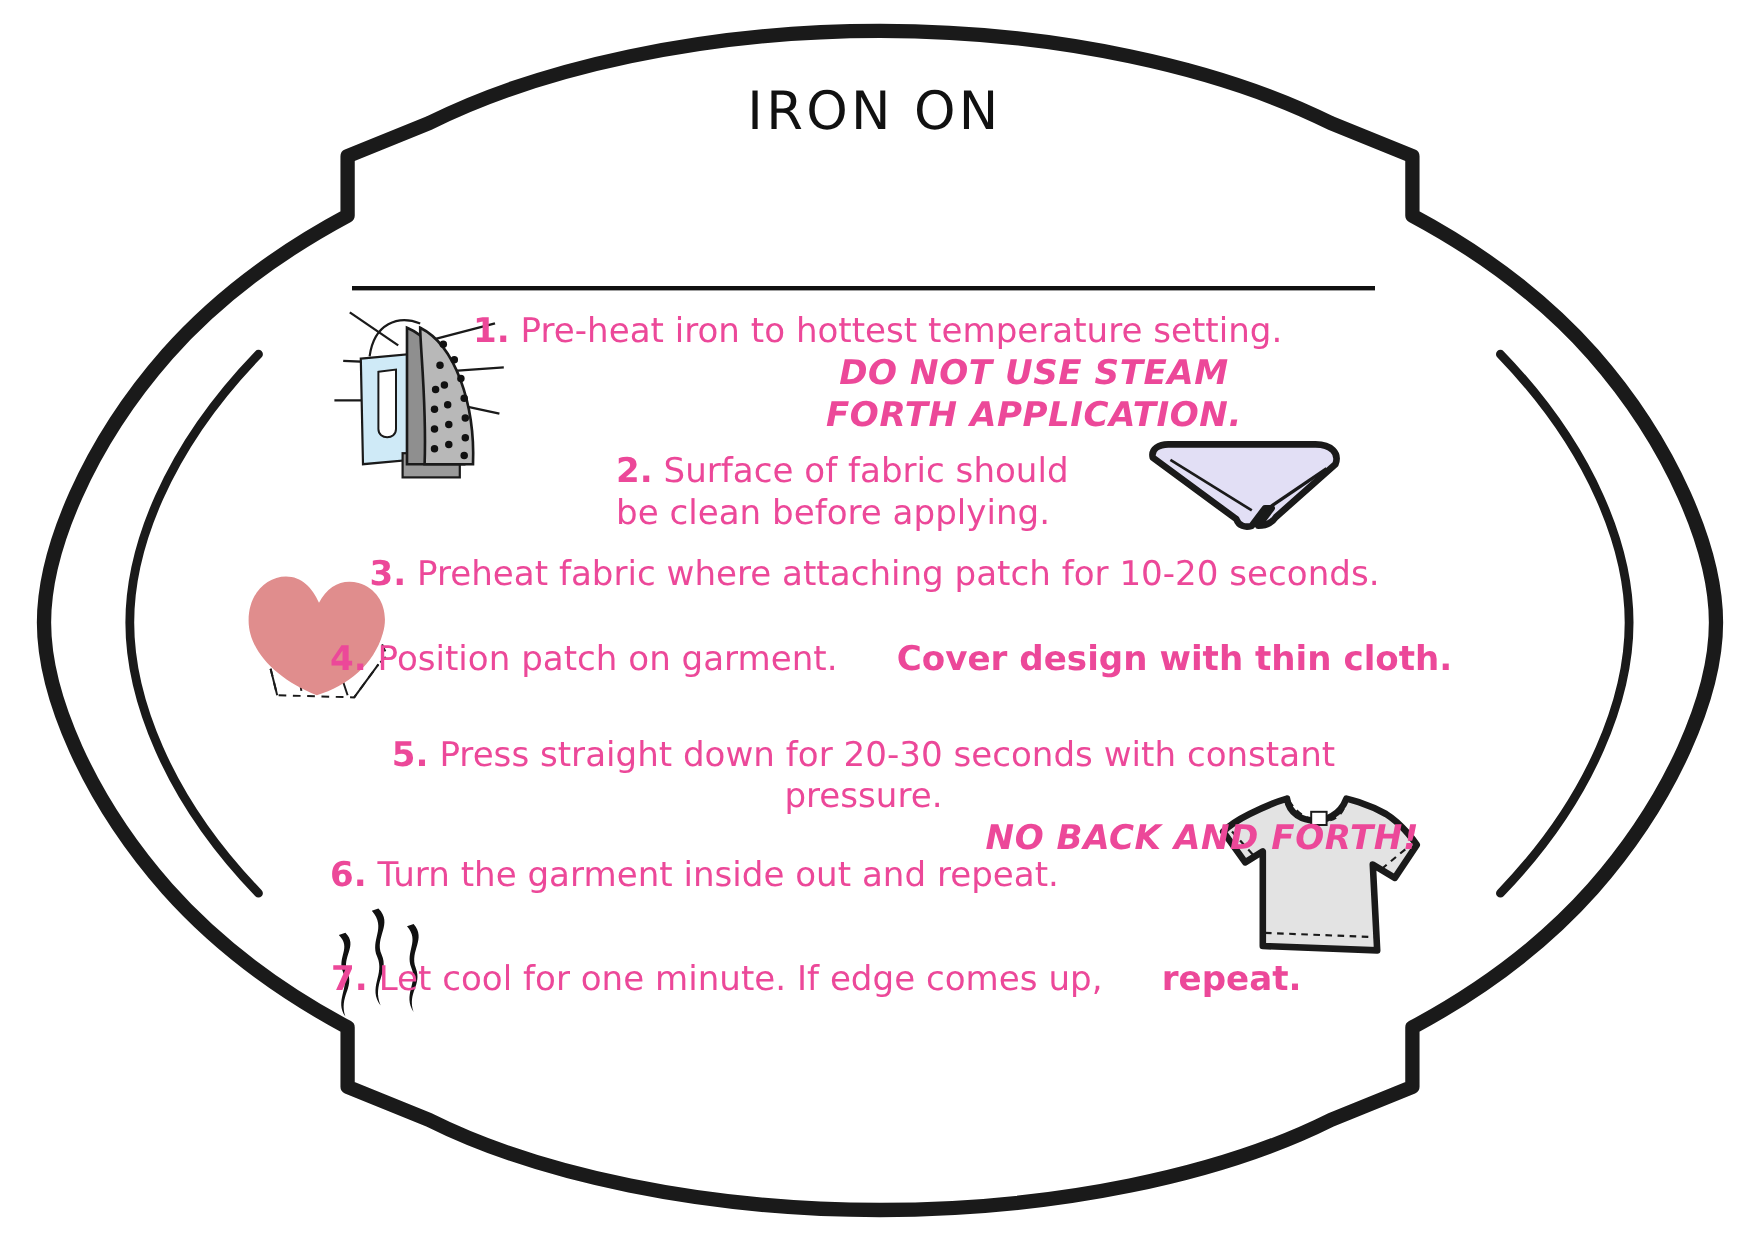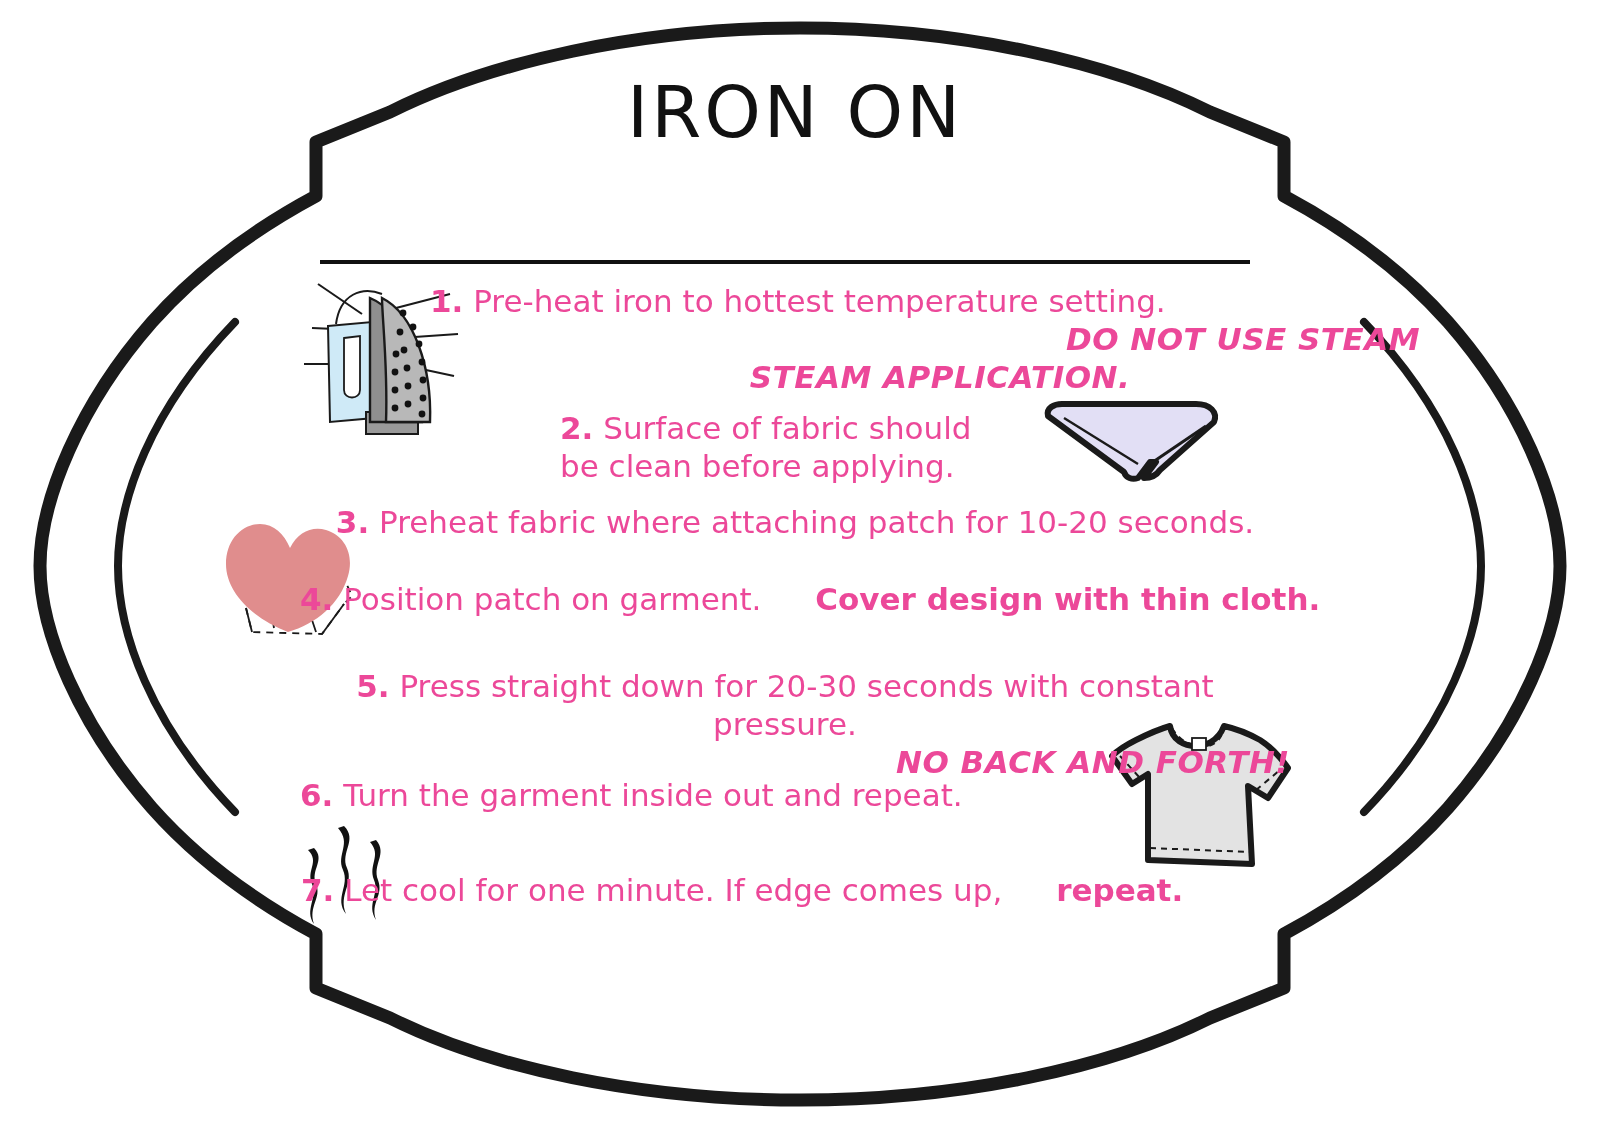--- a/index.html
+++ b/index.html
@@ -32,21 +32,21 @@
     z-index: 5;
   }
   .title-line {
     font-family: "DejaVu Sans", sans-serif;
     font-weight: 400;
     color: #111111;
     letter-spacing: 3px;
     line-height: 0.97;
     white-space: nowrap;
   }
-  #title-line-1 { font-size: 72px; }
+  #title-line-1 { font-size: 48px; }
   #title-line-2 { font-size: 74px; margin-top: 4px; }
   #title-rule {
     position: absolute;
     left: 320px;
     top: 260px;
     width: 930px;
     height: 4px;
     background: #111111;
     z-index: 5;
   }
@@ -64,21 +64,21 @@
   .step .num { font-weight: 700; }
   .emph {
     font-weight: 700;
     font-style: italic;
     font-size: 31px;
     letter-spacing: 0.5px;
   }
 
   #step1 { left: 300px; top: 283px; width: 990px; text-align: left; padding-left: 130px; white-space: normal; }
   #step1 .l1 { display:block; }
-  #step1 .l2 { display:block; text-align:right; padding-left: 30px; }
+  #step1 .l2 { display:block; text-align:center; padding-left: 30px; }
   #step1 .l3 { display:block; text-align:center; padding-left: 30px; }
 
   #step2 { left: 560px; top: 410px; width: 440px; white-space: normal; }
   #step3 { left: 300px; top: 504px; width: 990px; text-align: center; }
   #step4 { left: 300px; top: 581px; width: 1000px; text-align: center; }
   #step5 { left: 280px; top: 668px; width: 1010px; text-align: center; white-space: normal; }
   #step5 .l2 { display: block; text-align: right; }
   #step6 { left: 300px; top: 777px; width: 990px; text-align: left; }
   #step7 { left: 301px; top: 872px; width: 1000px; text-align: left; }
 
@@ -227,21 +227,21 @@
                C 74 92 88 82 82 68 C 76 52 90 44 78 30 Z"></path>
     </g>
   </svg>
 
   <div class="step" id="step1">
     <span class="l1">
       <span class="num">1.</span>
       <span>Pre-heat iron to hottest temperature setting.</span>
     </span>
     <span class="l2 emph">DO NOT USE STEAM</span>
-    <span class="l3 emph">STEAM APPLICATION.</span>
+    <span class="l3 emph">FORTH APPLICATION.</span>
   </div>
 
   <div class="step" id="step2">
     <span class="num">2.</span>
     <span>Surface of fabric should</span><br>
     <span>be clean before applying.</span>
   </div>
 
   <div class="step" id="step3">
     <span class="num">3.</span>

